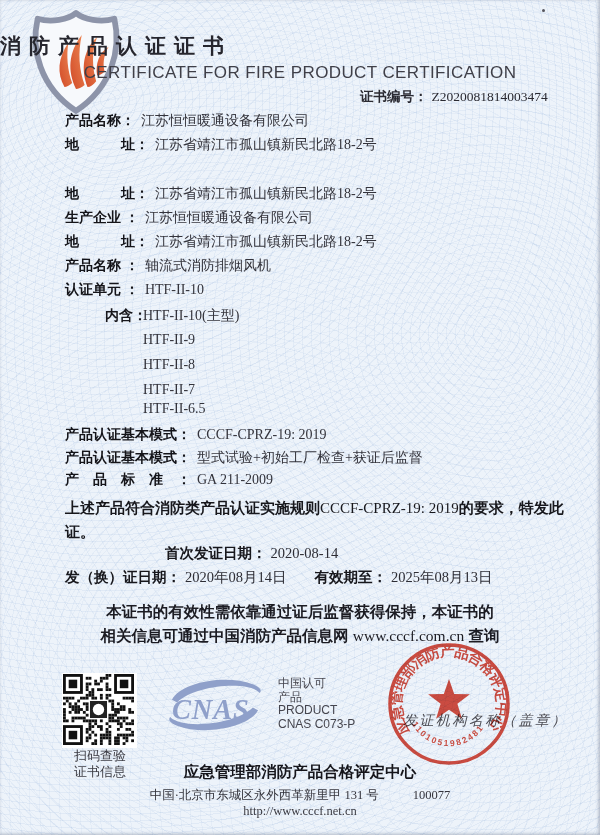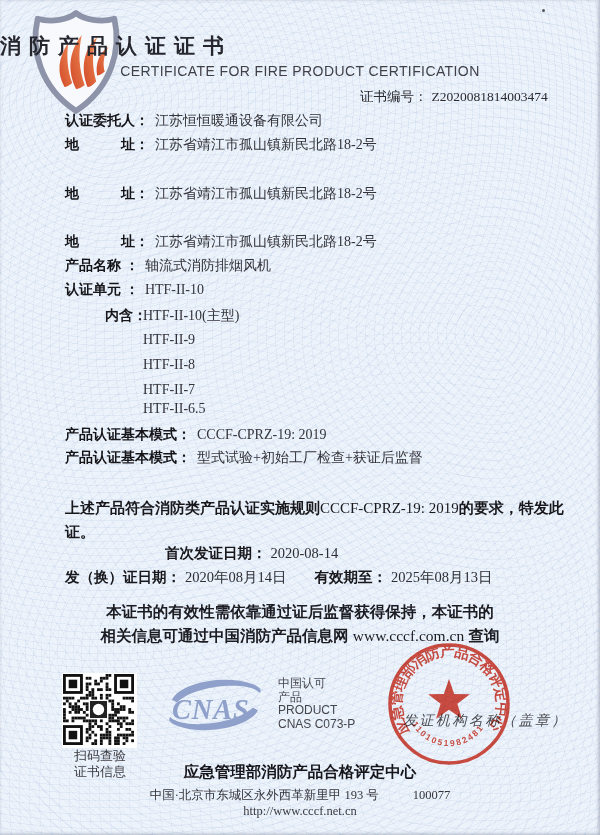--- a/index.html
+++ b/index.html
@@ -11,24 +11,24 @@
       repeating-radial-gradient(circle at 82% 40%, rgba(110,150,205,.09) 0 1px, transparent 1px 9px),
       repeating-radial-gradient(circle at 35% 78%, rgba(110,150,205,.08) 0 1px, transparent 1px 8px),
       repeating-radial-gradient(circle at 70% 95%, rgba(110,150,205,.07) 0 1px, transparent 1px 10px);
     box-shadow: inset -2px 0 3px rgba(120,130,150,.35), inset 0 -2px 3px rgba(120,130,150,.25);
     font-family:"Liberation Sans", sans-serif;
     color:#17171c;
   }
   .abs{position:absolute;}
   .title{top:32px; left:0; width:100%; text-align:left; font-family:Liberation Serif, serif;
          font-size:21px; font-weight:600; letter-spacing:8px; color:#26262e;}
-  .subtitle{top:63px; left:0; width:100%; text-align:center; font-size:14px;
+  .subtitle{top:63px; left:0; width:100%; text-align:center; font-size:17px;
             letter-spacing:.4px; color:#3f3f48;}
   .certno{top:88px; left:360px; font-size:13.5px; color:#2a2a32;}
-  .certno .lbl{font-family:"Liberation Serif",serif; font-weight:400;}
+  .certno .lbl{font-family:"Liberation Serif",serif; font-weight:700;}
   .certno .val{font-family:"Liberation Serif",serif; margin-left:4px;}
   .row{left:65px; height:22px; font-size:14px; white-space:nowrap;}
   .row .lbl{font-weight:bold; color:#141419;}
   .row .val{font-family:"Liberation Serif",serif; color:#33333b; margin-left:6px;margin-top:36px;}
   .inner-item{left:143px; font-size:14px; font-family:"Liberation Serif",serif; color:#33333b;}
   .inner-lbl{left:105px; font-size:14px; font-weight:bold;}
   .statement{top:496px; left:65px; width:505px; font-size:15px; line-height:24px;
              font-weight:bold; color:#17171c;}
   .statement .code{font-weight:normal; font-family:"Liberation Serif",serif;}
   .first-issue{top:544px; left:165px; font-size:14.5px;}
@@ -74,43 +74,47 @@
   <div class="abs speck"></div>
 
   <div class="abs title">消防产品认证证书</div>
   <div class="abs subtitle">CERTIFICATE FOR FIRE PRODUCT CERTIFICATION</div>
 
   <div class="abs certno">
     <span class="lbl">证书编号：</span><span class="val">Z2020081814003474</span>
   </div>
 
   <div class="abs row" style="top:112px">
-    <span class="lbl">认证委托人：</span><span class="val">江苏恒恒暖通设备有限公司</span></div>
+    <span class="lbl">产品名称：</span><span class="val">江苏恒恒暖通设备有限公司</span></div>
   <div class="abs row" style="top:136px">
     <span class="lbl">地　　　址：</span><span class="val">江苏省靖江市孤山镇新民北路18-2号</span></div>
   <div class="abs row" style="top:185px">
     <span class="lbl">地　　　址：</span><span class="val">江苏省靖江市孤山镇新民北路18-2号</span></div>
+  <div class="abs row" style="top:209px">
+    <span class="lbl">生产企业 ：</span><span class="val">江苏恒恒暖通设备有限公司</span></div>
   <div class="abs row" style="top:233px">
     <span class="lbl">地　　　址：</span><span class="val">江苏省靖江市孤山镇新民北路18-2号</span></div>
   <div class="abs row" style="top:257px">
     <span class="lbl">产品名称 ：</span><span class="val">轴流式消防排烟风机</span></div>
   <div class="abs row" style="top:281px">
     <span class="lbl">认证单元 ：</span><span class="val">HTF-II-10</span></div>
 
   <div class="abs inner-lbl" style="top:307px">内含：</div>
   <div class="abs inner-item" style="top:307px">HTF-II-10(主型)</div>
   <div class="abs inner-item" style="top:332px">HTF-II-9</div>
   <div class="abs inner-item" style="top:357px">HTF-II-8</div>
   <div class="abs inner-item" style="top:382px">HTF-II-7</div>
   <div class="abs inner-item" style="top:401px">HTF-II-6.5</div>
 
   <div class="abs row" style="top:426px">
     <span class="lbl">产品认证基本模式：</span><span class="val">CCCF-CPRZ-19: 2019</span></div>
   <div class="abs row" style="top:449px">
     <span class="lbl">产品认证基本模式：</span><span class="val">型式试验+初始工厂检查+获证后监督</span></div>
+  <div class="abs row" style="top:471px">
+    <span class="lbl">产　品　标　准　：</span><span class="val">GA 211-2009</span></div>
 
   <div class="abs statement">
     <span>上述产品符合消防类产品认证实施规则</span><span class="code">CCCF-CPRZ-19: 2019</span><span>的要求，特发此证。</span>
   </div>
 
   <div class="abs first-issue">
     <span class="dlbl">首次发证日期：</span><span class="dval">2020-08-14</span>
   </div>
   <div class="abs issue-row">
     <span class="dlbl">发（换）证日期：</span><span class="dval">2020年08月14日</span><span class="gap28"></span><span class="dlbl">有效期至：</span><span class="dval">2025年08月13日</span>
@@ -343,17 +347,17 @@
     </text>
     <polygon points="64,39 69.2,53.9 84.9,54.2 72.4,63.7 76.9,78.8 64,69.8 51.1,78.8 55.6,63.7 43.1,54.2 58.8,53.9" fill="#d63c2d"></polygon>
     <path id="sealNum" d="M 26,82 A 42,42 0 0 0 102,82" fill="none"></path>
     <text font-size="8.5" font-weight="bold" fill="#d63c2d" letter-spacing="1">
       <textPath href="#sealNum" startOffset="2" textLength="86">1101051982481</textPath>
     </text>
   </svg>
 
   <div class="abs org">应急管理部消防产品合格评定中心</div>
   <div class="abs addr">
-    <span>中国·北京市东城区永外西革新里甲 193 号</span><span class="pc">100077</span>
+    <span>中国·北京市东城区永外西革新里甲 131 号</span><span class="pc">100077</span>
   </div>
   <div class="abs url-line">http://www.cccf.net.cn</div>
 
 </div>
 
 </body></html>

